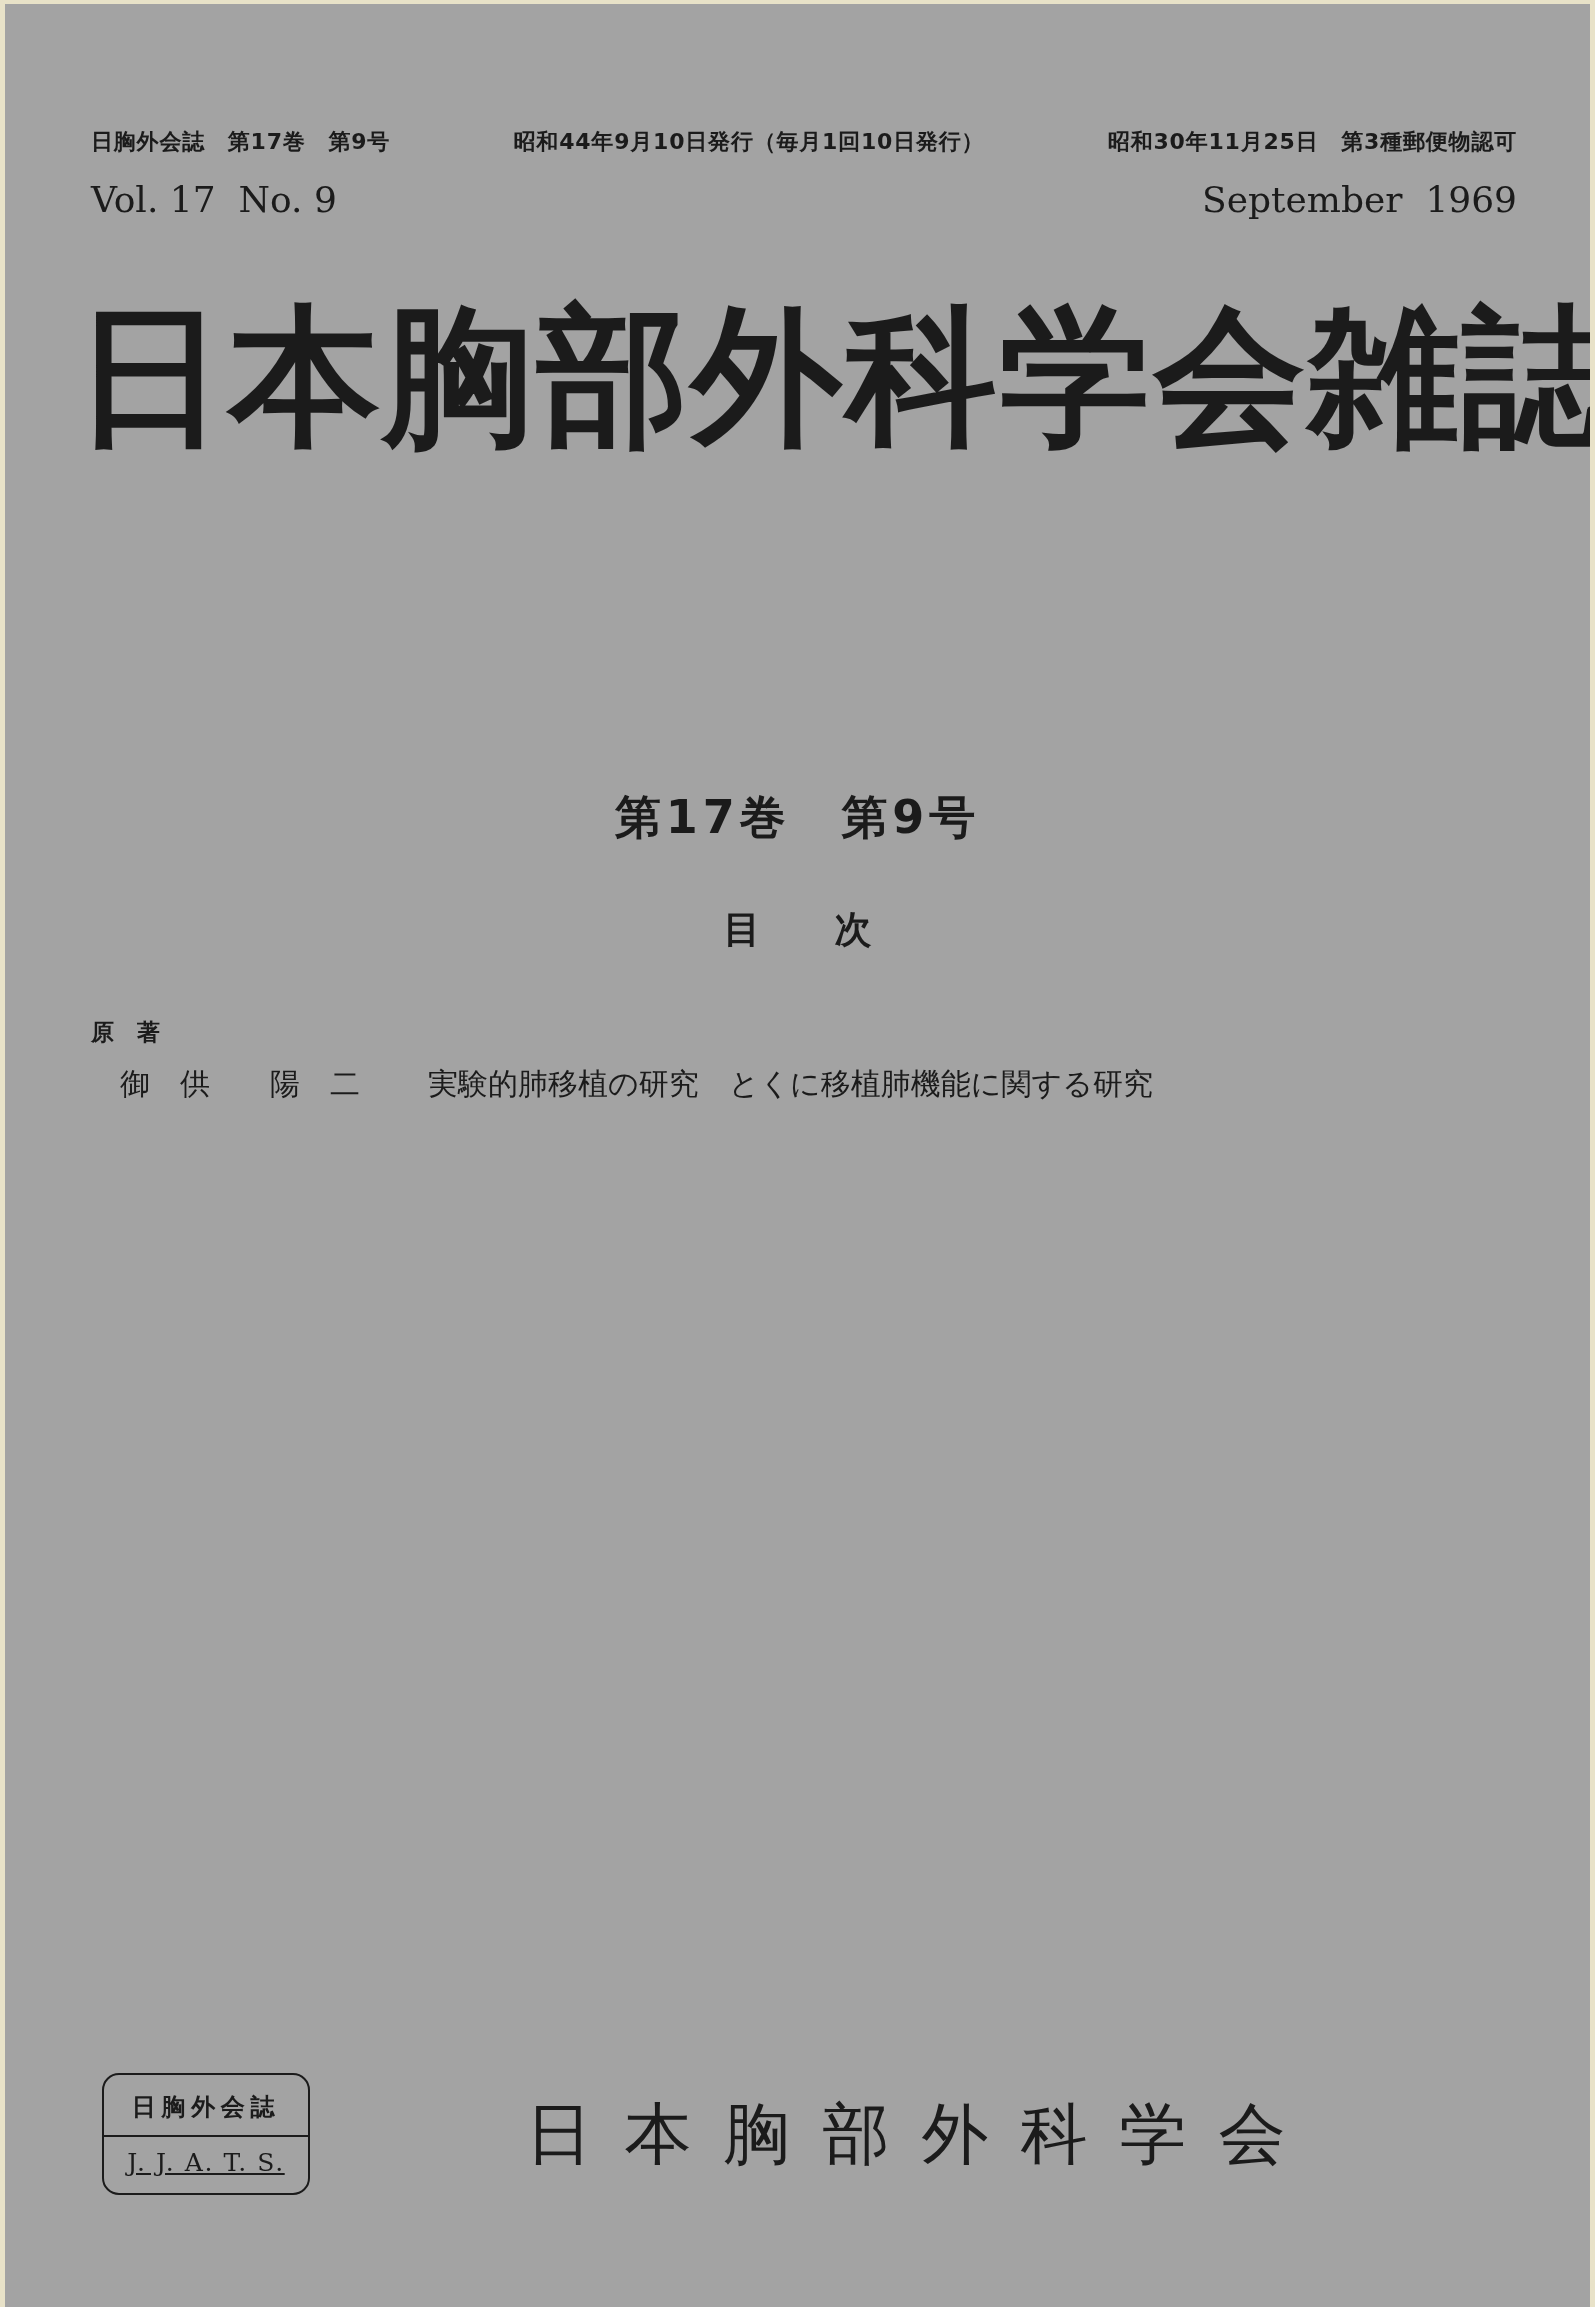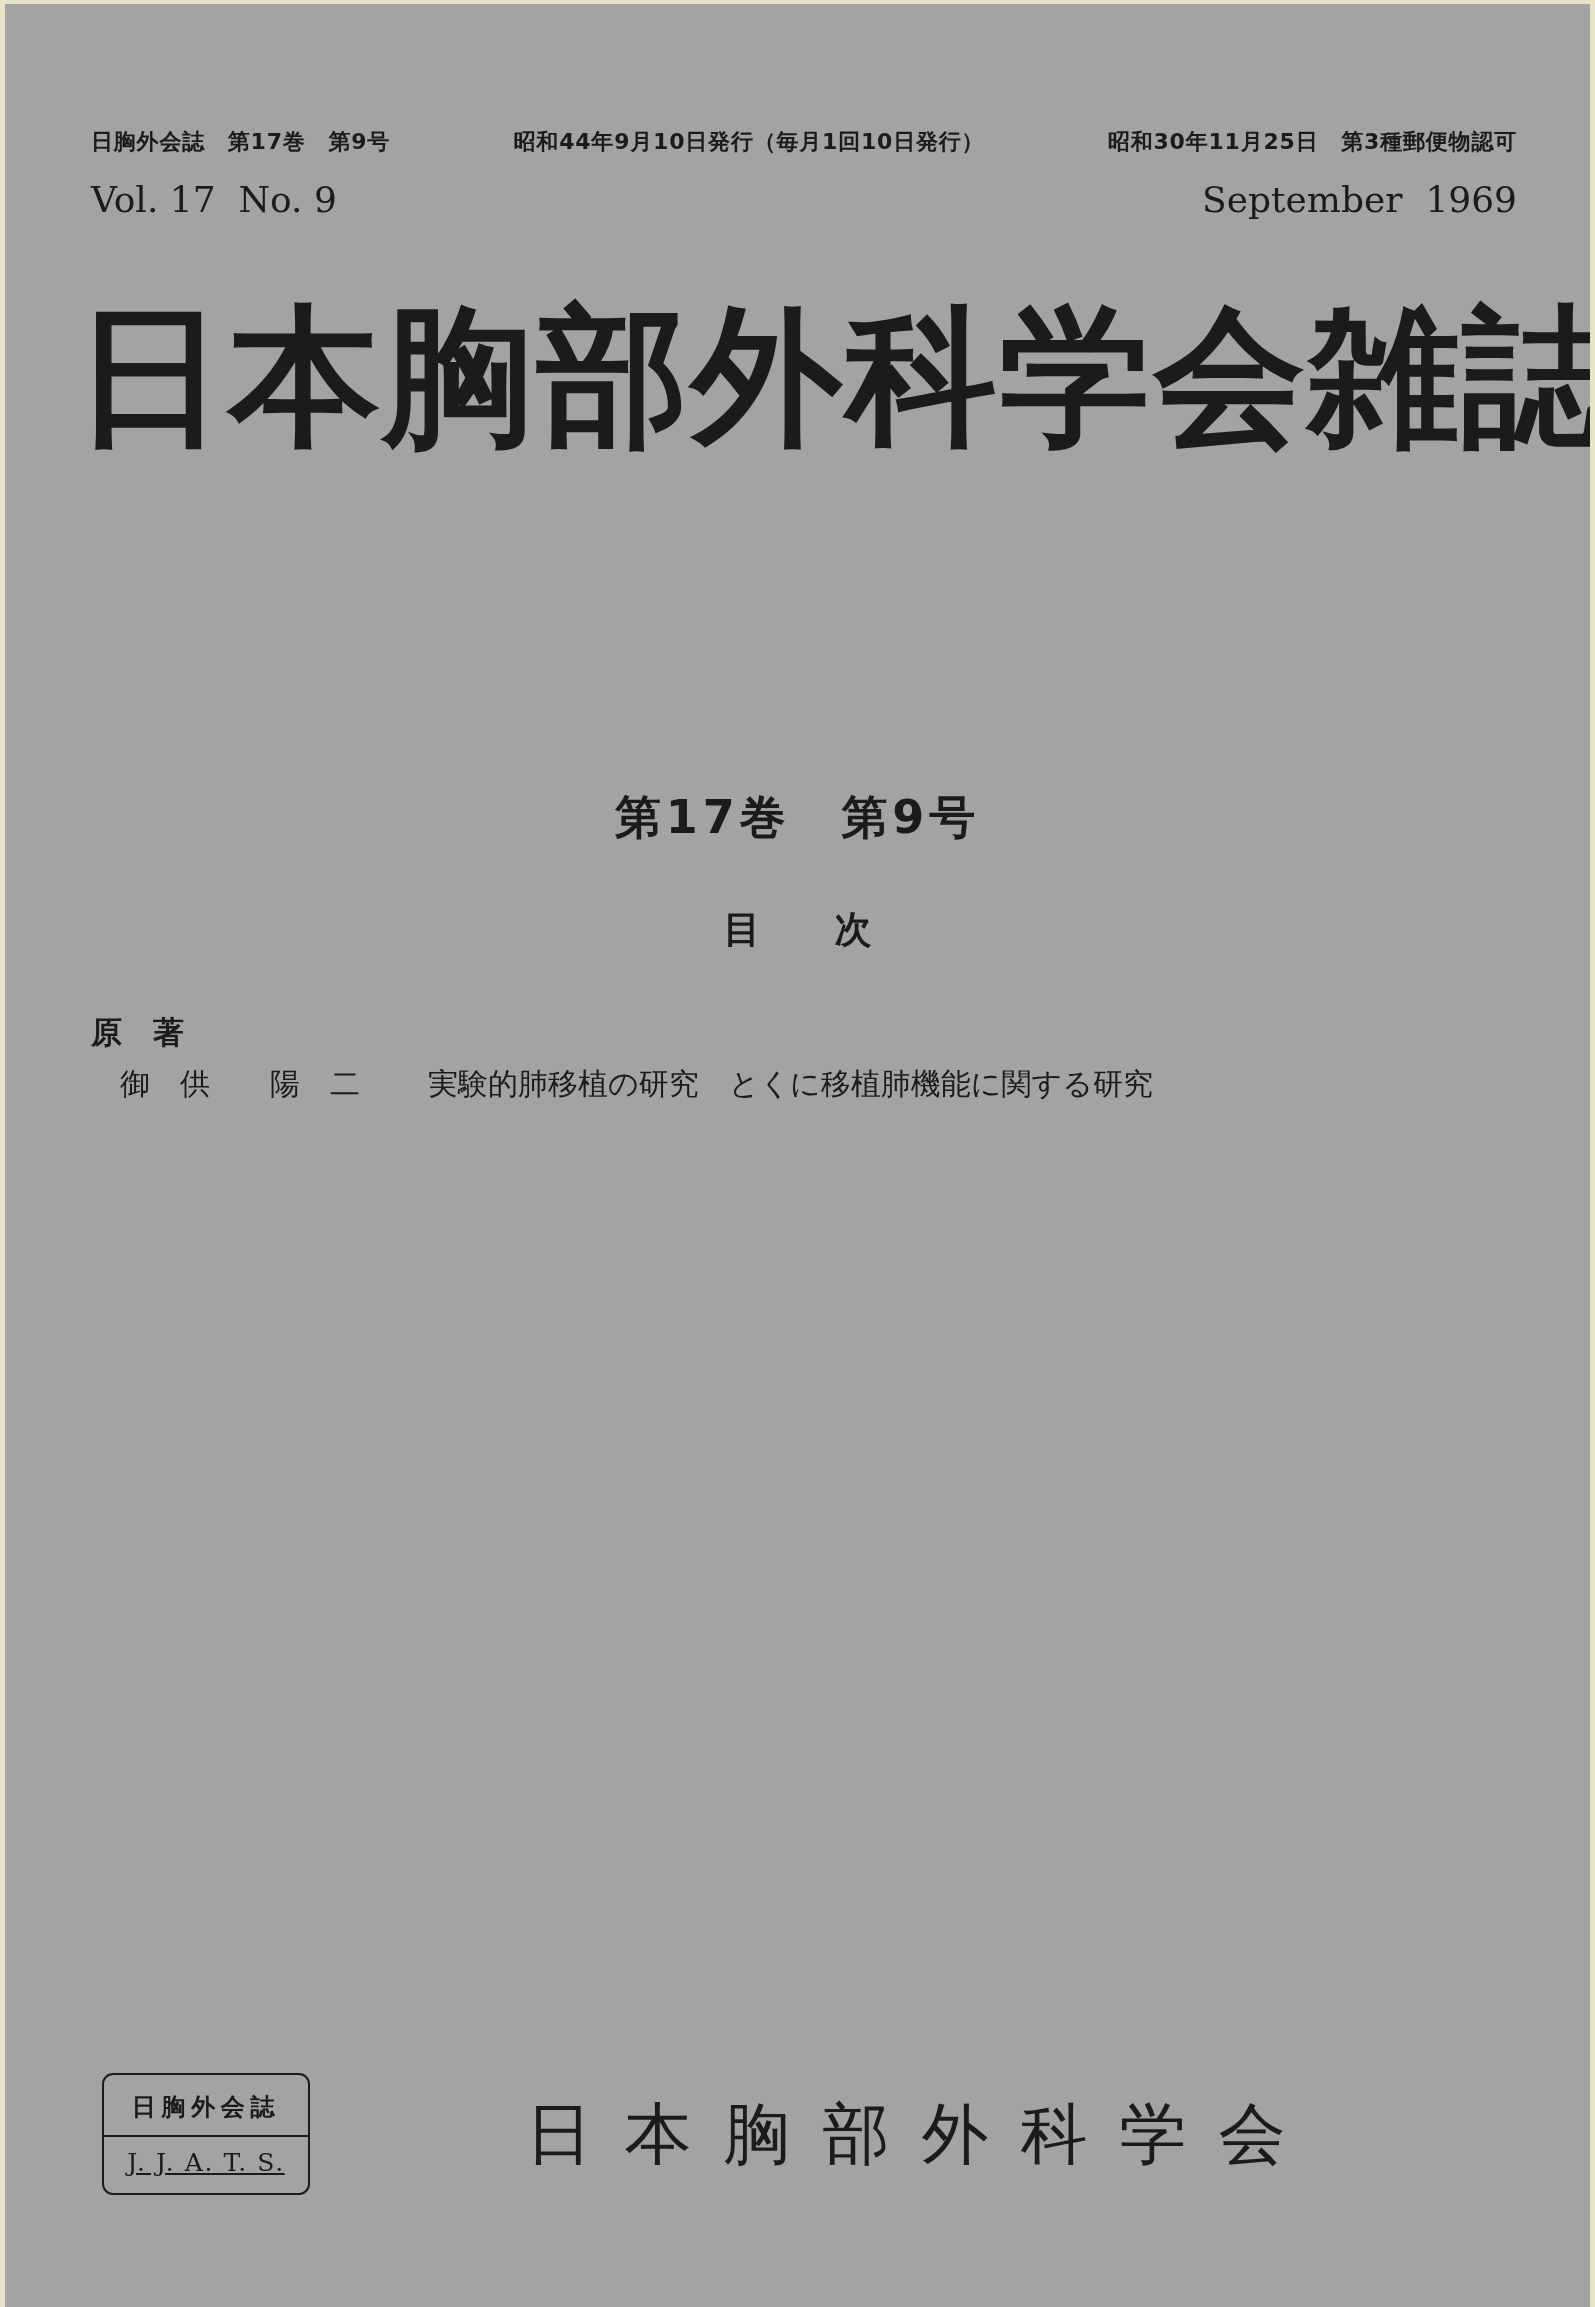--- a/index.html
+++ b/index.html
@@ -40,38 +40,38 @@
     font-family:"DejaVu Sans","Liberation Sans",sans-serif;white-space:pre;
   }
 
   .toc{
     position:absolute;top:1005px;left:86px;right:70px;
     font-size:30px;line-height:47px;
   }
   .toc-row{display:flex;align-items:baseline;}
   .toc-row.header{
     font-family:Liberation Sans, sans-serif;
-    font-weight:bold;font-size:31px;white-space:pre;
+    font-weight:bold;font-size:23px;white-space:pre;
   }
   .toc-row.entry .author{flex:none;width:308px;padding-left:29px;white-space:pre;}
   .toc-row.entry .title{flex:none;white-space:pre;}
   .toc-row.entry .leader{
     flex:1 1 auto;height:11.3px;align-self:center;margin:0 6.5px 0 8px;
     background-image:radial-gradient(circle,#1b1b1b 2.1px,rgba(0,0,0,0) 2.6px);
     background-size:10.5px 10.5px;background-repeat:repeat-x;background-position:left center;
   }
   .toc-row.entry .page{flex:none;min-width:75px;text-align:right;white-space:pre;}
 
   .footer{
     position:absolute;top:2069px;left:97px;right:89px;
     display:flex;align-items:center;
   }
   .jats-box{
     flex:none;width:208px;height:122px;box-sizing:border-box;
-    border:2.8px solid #1b1b1b;border-radius:11px;
+    border:2.8px solid #1b1b1b;border-radius:17px;
     display:flex;flex-direction:column;justify-content:center;
   }
   .jats-top{
     text-align:center;font-size:24px;font-weight:bold;letter-spacing:5.7px;
     font-family:"DejaVu Sans","Liberation Sans",sans-serif;
     padding:4.9px 0 11.3px;white-space:pre;
   }
   .jats-divider{border-top:2.4px solid #1b1b1b;margin:0;}
   .jats-bottom{
     text-align:center;font-size:25px;font-weight:500;letter-spacing:1.6px;

